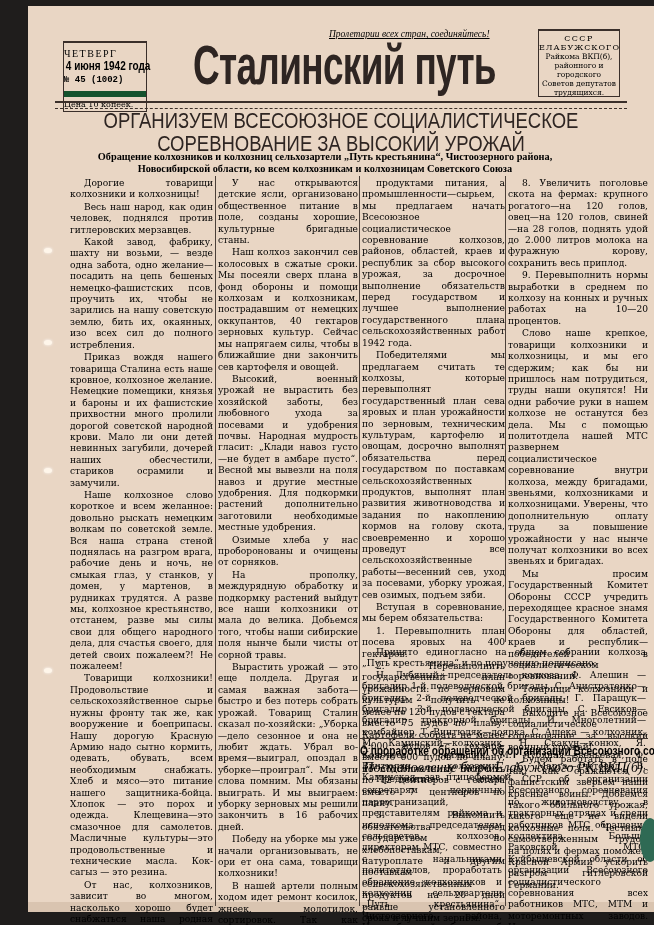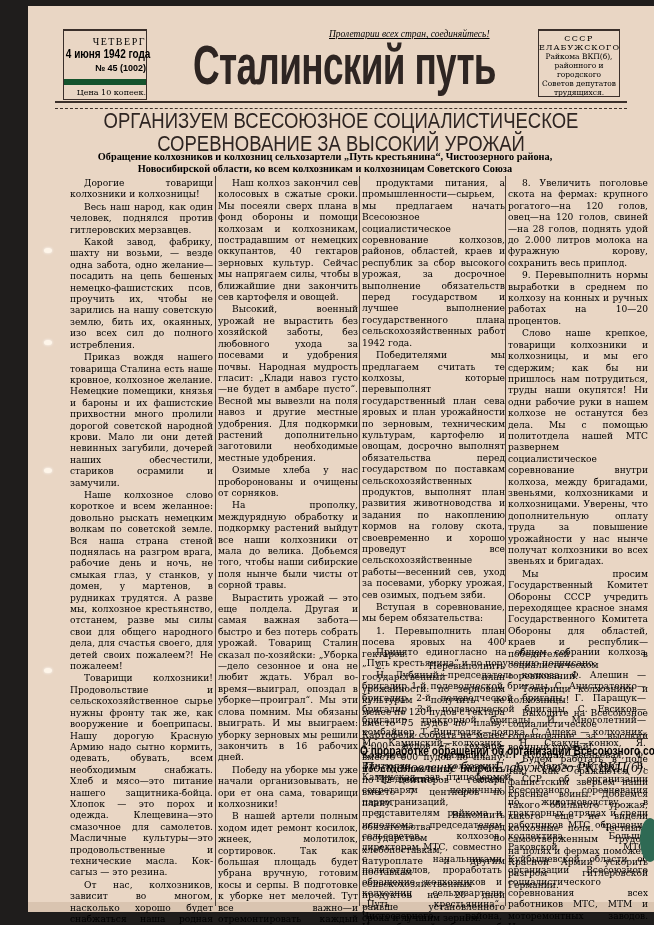--- a/index.html
+++ b/index.html
@@ -1,23 +1,23 @@
 <!DOCTYPE html>
 <html><head>
 <meta charset="utf-8">
 <style>
   html,body{margin:0;padding:0;}
   body{width:654px;height:925px;background:#1f1d1c;position:relative;overflow:hidden;font-family:"DejaVu Serif",serif;}
   .paper{position:absolute;left:28px;top:6px;width:626px;height:904px;background:#e9d6c4;color:#3a2f2a;}
   .paper-edge{position:absolute;left:28px;top:902px;width:626px;height:10px;background:#d9c4b0;}
   .masthead{position:absolute;left:63px;top:29px;width:557px;height:72px;}
-  .date-box{position:absolute;left:0;top:0;width:82px;height:68px;border:1.5px solid #3a2f2a;border-top-width:2px;text-align:right;}
+  .date-box{position:absolute;left:0;top:12px;width:82px;height:68px;border:1.5px solid #3a2f2a;border-top-width:2px;text-align:left;}
   .date-box .weekday{font-family:"Liberation Serif",serif;font-size:10px;letter-spacing:1.5px;margin-top:5px;}
   .date-box .date{font-family:"Liberation Sans",sans-serif;font-weight:bold;font-size:12.5px;line-height:14px;transform:scaleX(.8);white-space:nowrap;margin-left:-8px;margin-right:-8px;}
-  .date-box .issue{font-family:Liberation Sans, sans-serif;font-weight:bold;font-size:9px;margin-top:2px;}
+  .date-box .issue{font-family:Liberation Mono, monospace;font-weight:bold;font-size:9px;margin-top:2px;}
   .date-box .price{position:absolute;left:0;right:0;bottom:0;border-top:6px solid #14532d;font-size:8px;padding:3px 0 2px;}
   .slogan{position:absolute;left:266px;top:0;font-family:"Liberation Serif",serif;font-style:italic;font-size:9.5px;text-decoration:underline;}
   .title{position:absolute;left:130px;top:6px;font-family:"Liberation Sans",sans-serif;font-weight:bold;font-size:56px;line-height:60px;letter-spacing:-1px;transform:scaleX(.66);transform-origin:left top;white-space:nowrap;color:#2e2522;}
   .organ-box{position:absolute;right:0;top:0;width:82px;height:68px;border:1.5px solid #3a2f2a;border-top-width:2px;text-align:center;font-size:7.5px;line-height:9px;padding-top:3px;box-sizing:border-box;}
   .organ-box .o1{letter-spacing:1.5px;font-size:8px;}
   .organ-box .o2{letter-spacing:1px;font-size:8px;}
   .rule{position:absolute;left:55px;top:101px;width:572px;height:5px;border-top:2px solid #3a2f2a;border-bottom:1.5px dashed #3a2f2a;}
   .headline{position:absolute;left:55px;top:110px;width:572px;text-align:center;font-family:"Liberation Sans",sans-serif;font-size:21.5px;line-height:23px;transform:scaleX(.86);color:#2e2522;}
   .subhead{position:absolute;left:44px;top:151px;width:562px;text-align:center;font-family:"Liberation Serif",serif;font-weight:bold;font-size:10.3px;line-height:12px;}
   .col{position:absolute;top:178px;font-size:9.1px;line-height:11.4px;text-align:justify;}
@@ -84,20 +84,21 @@
   <p>Какой завод, фабрику, шахту ни возьми, — везде одна забота, одно желание—посадить на цепь бешеных немецко-фашистских псов, проучить их, чтобы не зарились на нашу советскую землю, бить их, окаянных, изо всех сил до полного истребления.</p>
   <p>Приказ вождя нашего товарища Сталина есть наше кровное, колхозное желание. Немецкие помещики, князья и бароны и их фашистские прихвостни много пролили дорогой советской народной крови. Мало ли они детей невинных загубили, дочерей наших обесчестили, стариков осрамили и замучили.</p>
   <p>Наше колхозное слово короткое и всем желанное: довольно рыскать немецким волкам по советской земле. Вся наша страна стеной поднялась на разгром врага, рабочие день и ночь, не смыкая глаз, у станков, у домен, у мартенов, в рудниках трудятся. А разве мы, колхозное крестьянство, отстанем, разве мы силы свои для общего народного дела, для счастья своего, для детей своих пожалеем?! Не пожалеем!</p>
   <p>Товарищи колхозники! Продовольствие и сельскохозяйственное сырье нужны фронту так же, как вооружение и боеприпасы. Нашу дорогую Красную Армию надо сытно кормить, одевать, обувать, всем необходимым снабжать. Хлеб и мясо—это питание нашего защитника-бойца. Хлопок — это порох и одежда. Клещевина—это смазочное для самолетов. Масличные культуры—это продовольственные и технические масла. Кок-сагыз — это резина.</p>
   <p>От нас, колхозников, зависит во многом, насколько хорошо будет снабжаться наша родная Красная Армия хлебом, мясом, маслом, овощами, картофелем, от нас зависит во многом, будут ли сыты рабочие промышленности и транспорта и мы сами и наши дети.</p>
 
 </div>
 <div class="vline" style="left:215px;top:176px;height:730px"></div>
 
 <div class="col c2">
+  <p>У нас открываются детские ясли, организовано общественное питание в поле, созданы хорошие, культурные бригадные станы.</p>
   <p>Наш колхоз закончил сев колосовых в сжатые сроки. Мы посеяли сверх плана в фонд обороны и помощи колхозам и колхозникам, пострадавшим от немецких оккупантов, 40 гектаров зерновых культур. Сейчас мы напрягаем силы, чтобы в ближайшие дни закончить сев картофеля и овощей.</p>
   <p>Высокий, военный урожай не вырастить без хозяйской заботы, без любовного ухода за посевами и удобрения почвы. Народная мудрость гласит: „Клади навоз густо—не будет в амбаре пусто“. Весной мы вывезли на поля навоз и другие местные удобрения. Для подкормки растений дополнительно заготовили необходимые местные удобрения.</p>
   <p>Озимые хлеба у нас проборонованы и очищены от сорняков.</p>
   <p>На прополку, междурядную обработку и подкормку растений выйдут все наши колхозники от мала до велика. Добьемся того, чтобы наши сибирские поля нынче были чисты от сорной травы.</p>
   <p>Вырастить урожай — это еще полдела. Другая и самая важная забота—быстро и без потерь собрать урожай. Товарищ Сталин сказал по-хозяйски: „Уборка—дело сезонное и она не любит ждать. Убрал во-время—выиграл, опоздал в уборке—проиграл“. Мы эти слова помним. Мы обязаны выиграть. И мы выиграем: уборку зерновых мы решили закончить в 16 рабочих дней.</p>
   <p>Победу на уборке мы уже начали организовывать, не ори ет она сама, товарищи колхозники!</p>
   <p>В нашей артели полным ходом идет ремонт косилок, жнеек, молотилок, сортировок. Так как большая площадь будет убрана вручную, готовим косы и серпы. В подготовке к уборке нет мелочей. Тут все важно—и отремонтировать каждый комбайн, и отбить каждую косу, и запасти достаточное количество мешков, бестарок. Все это позволит нам образцово убрать урожай и досрочно выполнить обязательства перед государством — нашу первую заповедь. Мы твердо решили выполнить государственный план хлебопоставок и внести натуроплату за работы МТС лучшим зерном и на 20 дней раньше установленного срока. Обеспечим надежную охрану урожая на корню, в скирдах и на токах. Будем бдительно охранять все колхозное добро.</p>
 
 </div>
 <div class="vline" style="left:359px;top:176px;height:730px"></div>

